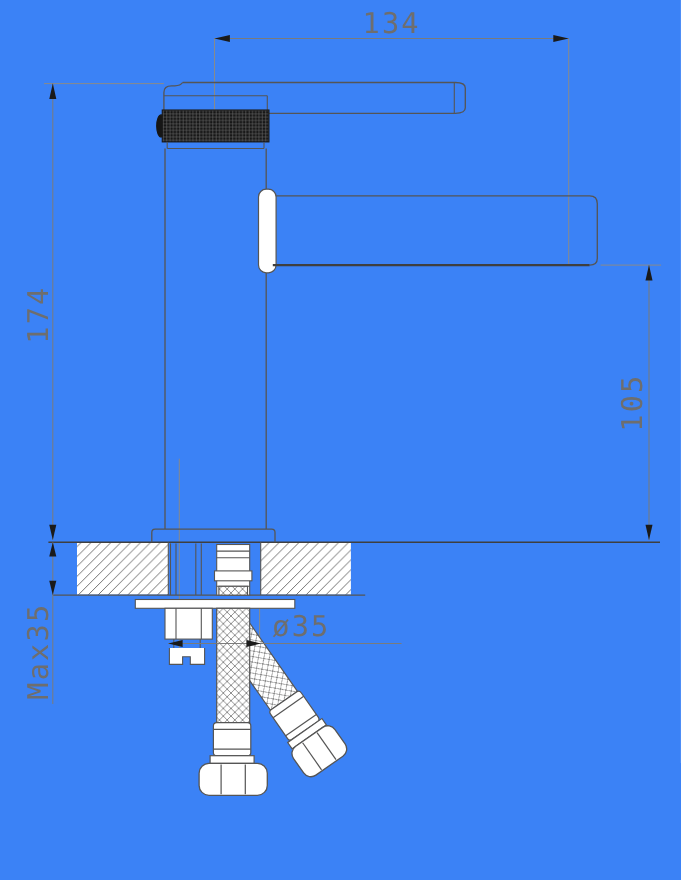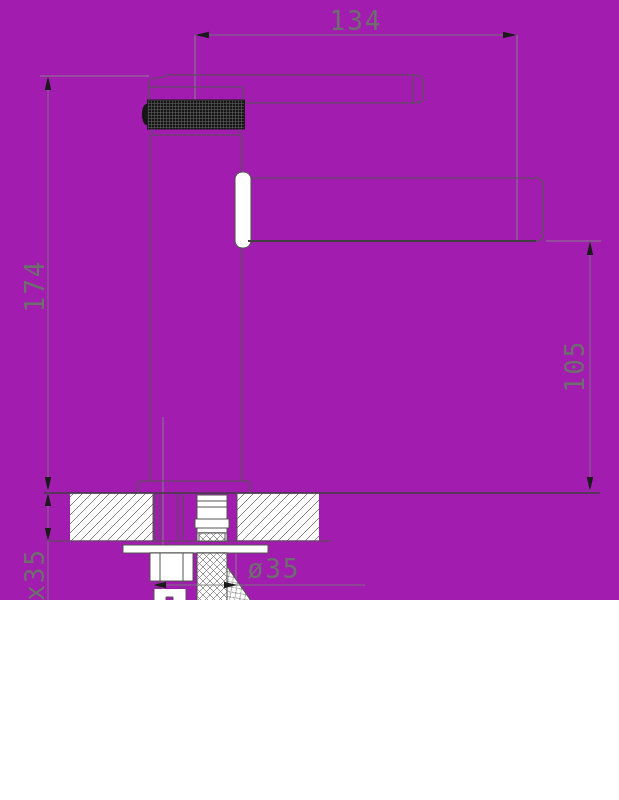--- a/index.html
+++ b/index.html
@@ -1,16 +1,16 @@
 <!DOCTYPE html>
 <html><head>
 <meta charset="utf-8">
 <style>
   html,body{margin:0;padding:0;background:#ffffff;}
-  .page{position:relative;width:619px;height:600px;background:#a21caf;overflow:hidden;}
+  .page{position:relative;width:619px;height:800px;background:#3b82f6;overflow:hidden;}
   svg{display:block;}
   text{font-family:"DejaVu Sans Mono","Liberation Mono",monospace;fill:#6e6e6e;}
   .dimtxt{font-size:26px;letter-spacing:2px;}
 </style>
 </head>
 <body>
 
 <div class="page">
 <svg width="619" height="800" viewBox="0 0 619 800">
   <defs>

